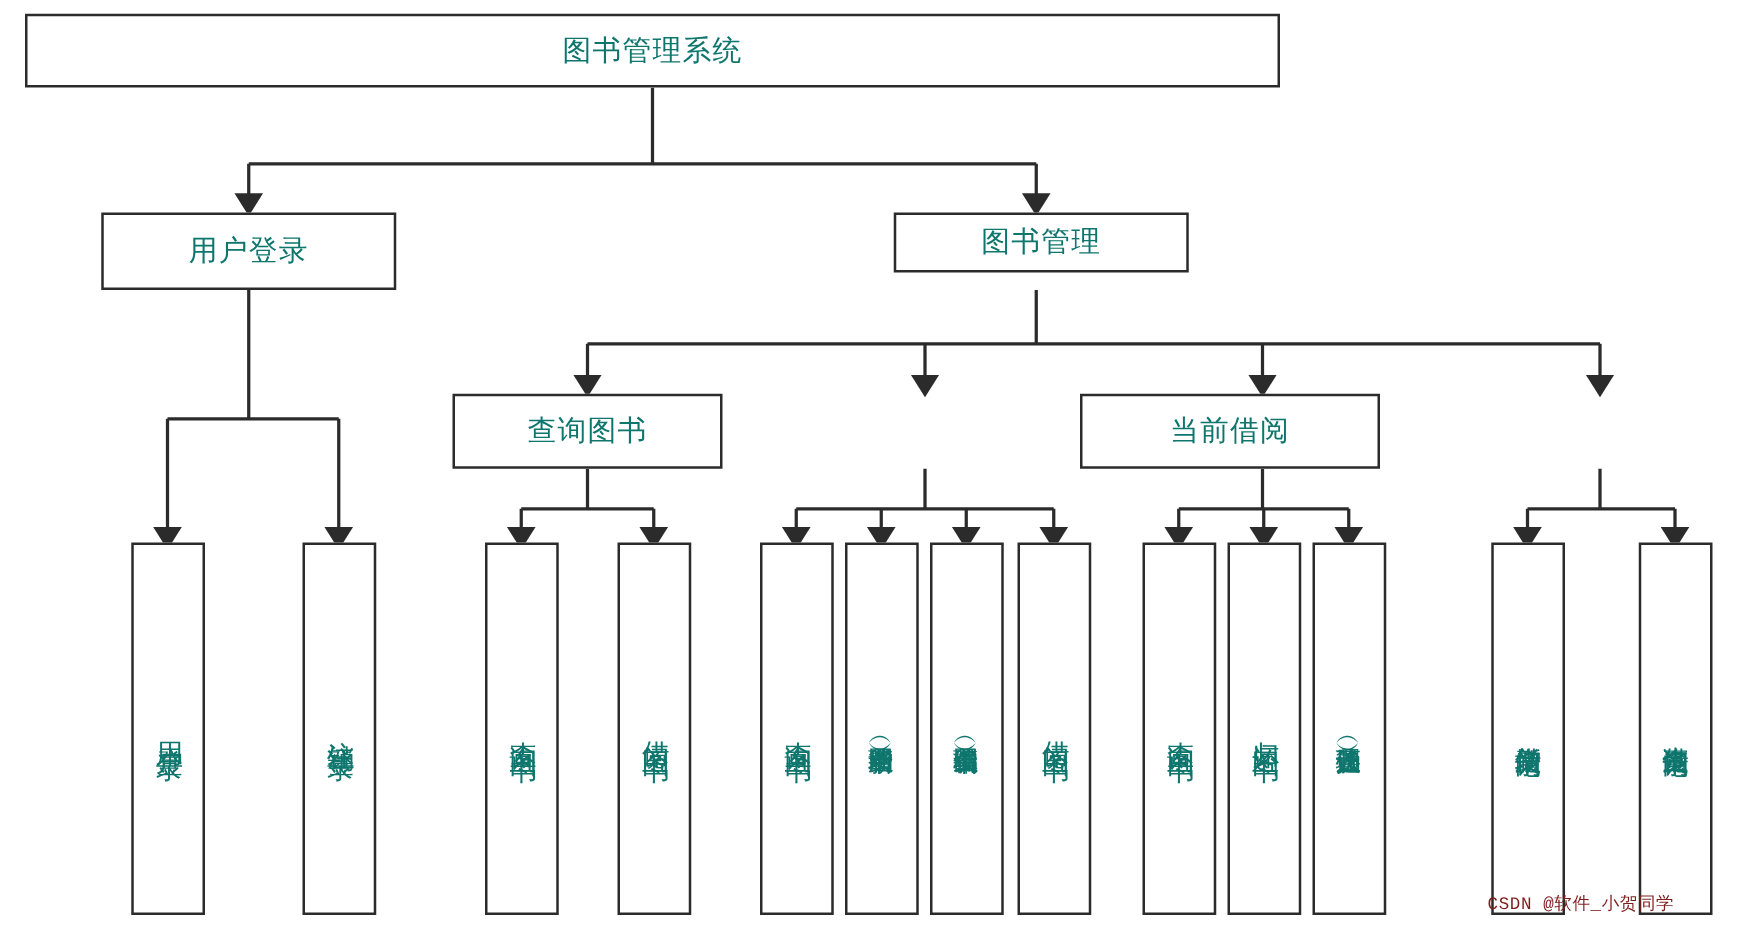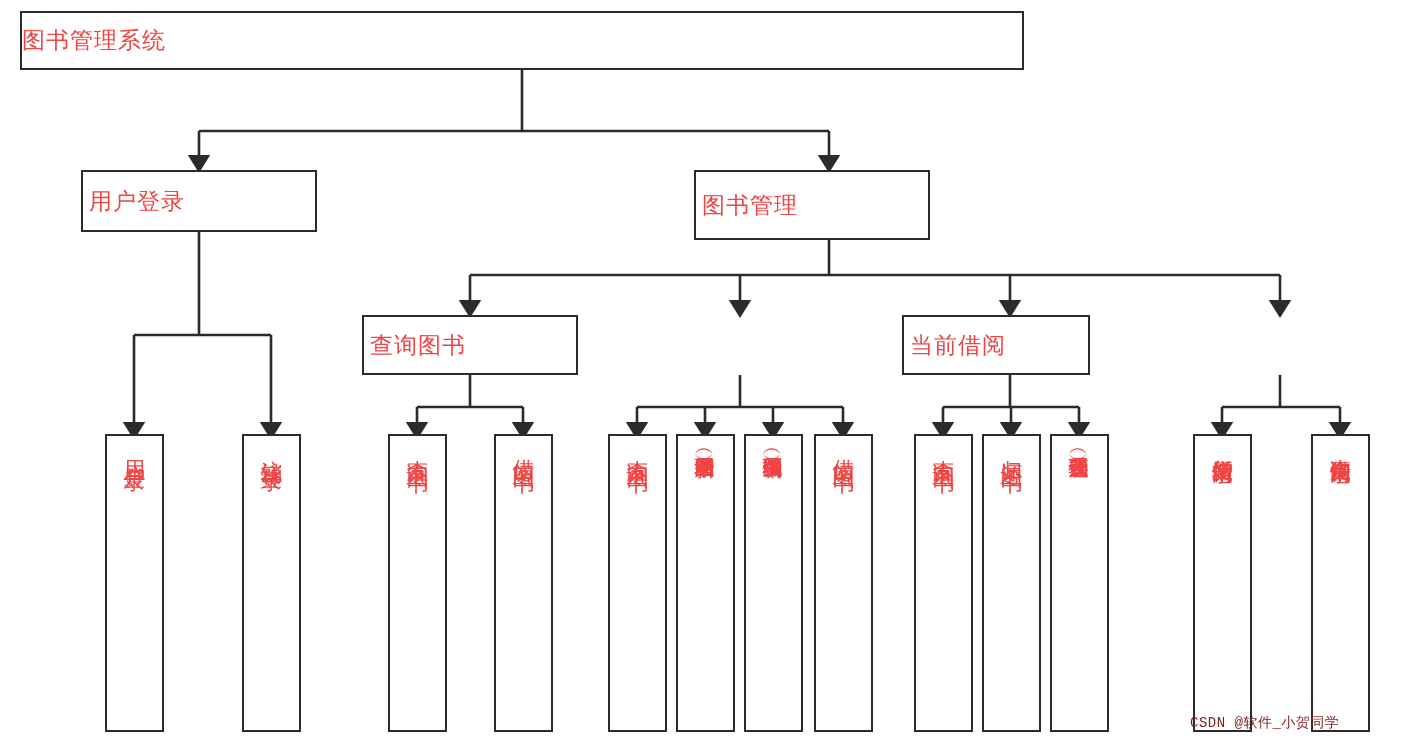--- a/index.html
+++ b/index.html
@@ -26,23 +26,23 @@
     height: 747px;
     pointer-events: none;
   }
   .node {
     position: absolute;
     box-sizing: border-box;
     background: #ffffff;
     border: 2.5px solid #2b2b2b;
     display: flex;
     align-items: center;
-    justify-content: flex-start;
+    justify-content: center;
     text-align: center;
-    color: #ef4444;
+    color: #0f766e;
     z-index: 2;
   }
   .node.h {
     font-size: 23px;
     line-height: 1.15;
     letter-spacing: 1px;
     padding: 0 6px;
   }
   .node.root {
     font-size: 23px;
@@ -133,28 +133,28 @@
     </g>
   </svg>
 
   <div class="node root" style="left:20px; top:11px; width:1004px; height:59px;">
     <span>图书管理系统</span>
   </div>
 
   <div class="node h" style="left:81px; top:170px; width:236px; height:62px;">
     <span>用户登录</span>
   </div>
-  <div class="node h" style="left:694px; top:170px; width:236px; height:70px;">
+  <div class="node h" style="left:715px; top:170px; width:236px; height:48px;">
     <span>图书管理</span>
   </div>
 
   <div class="node h" style="left:362px; top:315px; width:216px; height:60px;">
     <span>查询图书</span>
   </div>
-  <div class="node h" style="left:902px; top:315px; width:188px; height:60px;">
+  <div class="node h" style="left:864px; top:315px; width:240px; height:60px;">
     <span>当前借阅</span>
   </div>
 
   <div class="node v" style="left:105px; top:434px; width:59px; height:298px;">
     <span class="vtext">用户登录</span>
   </div>
   <div class="node v" style="left:242px; top:434px; width:59px; height:298px;">
     <span class="vtext">注销登录</span>
   </div>
 

